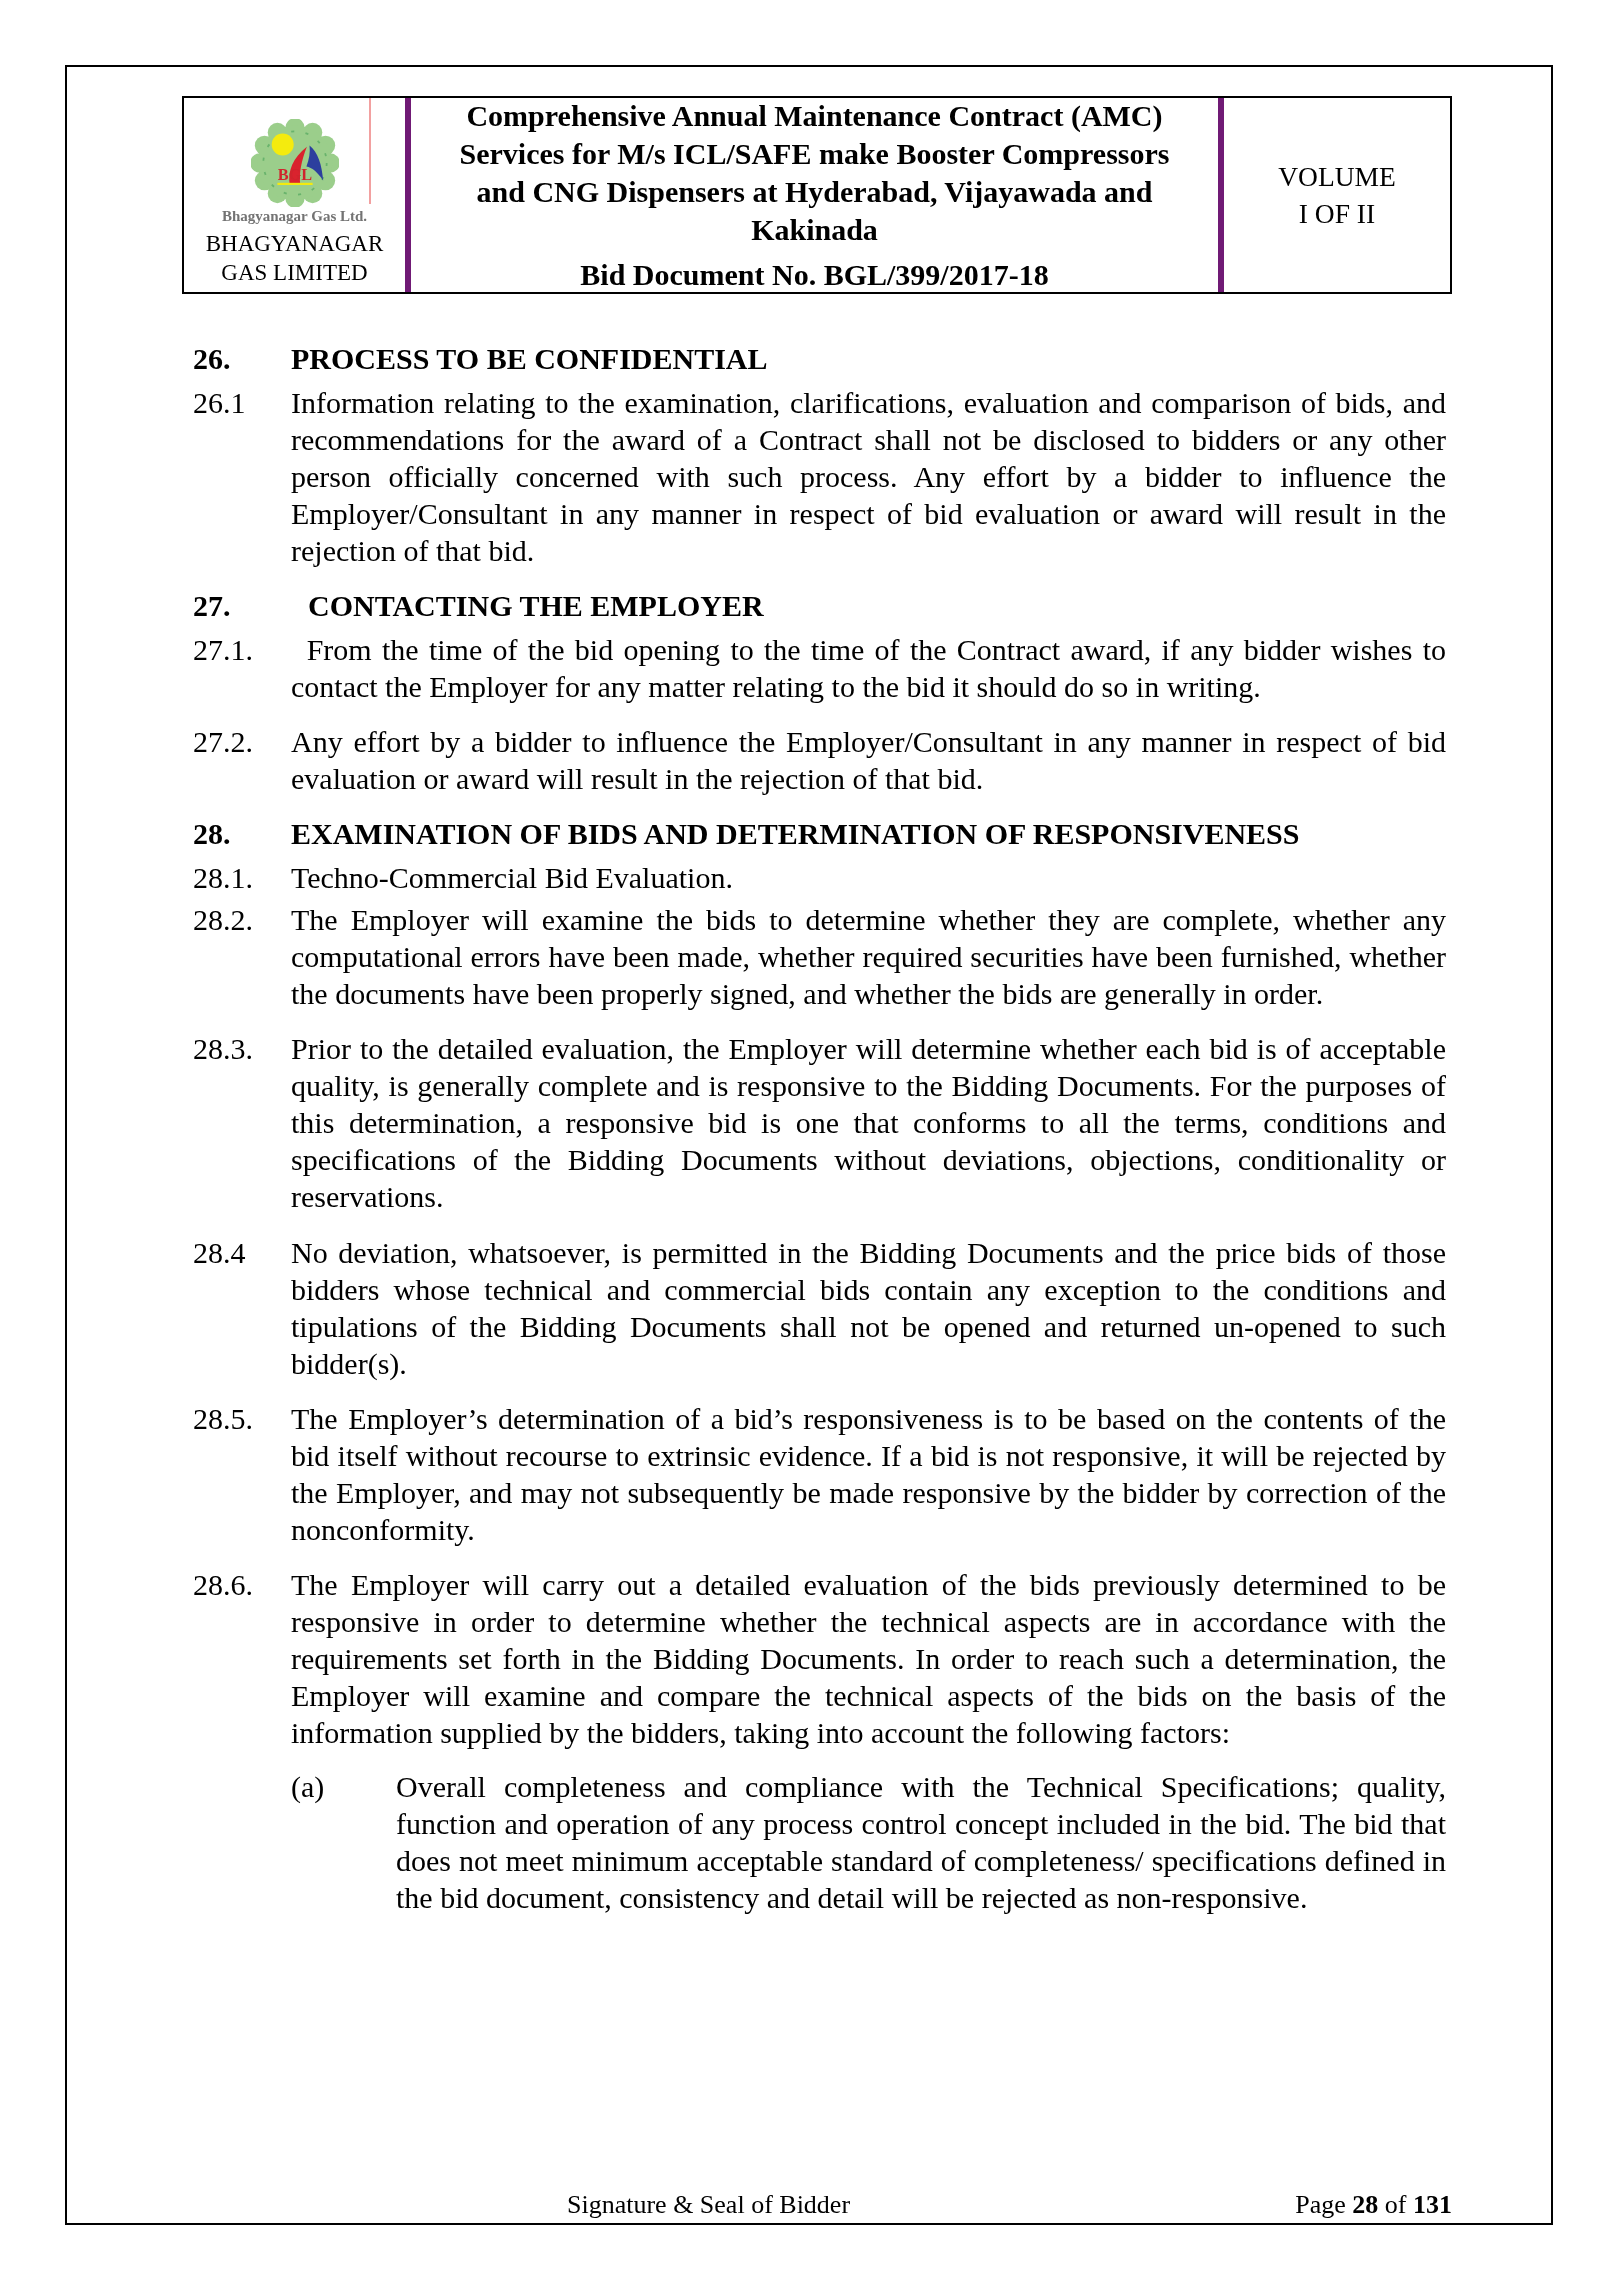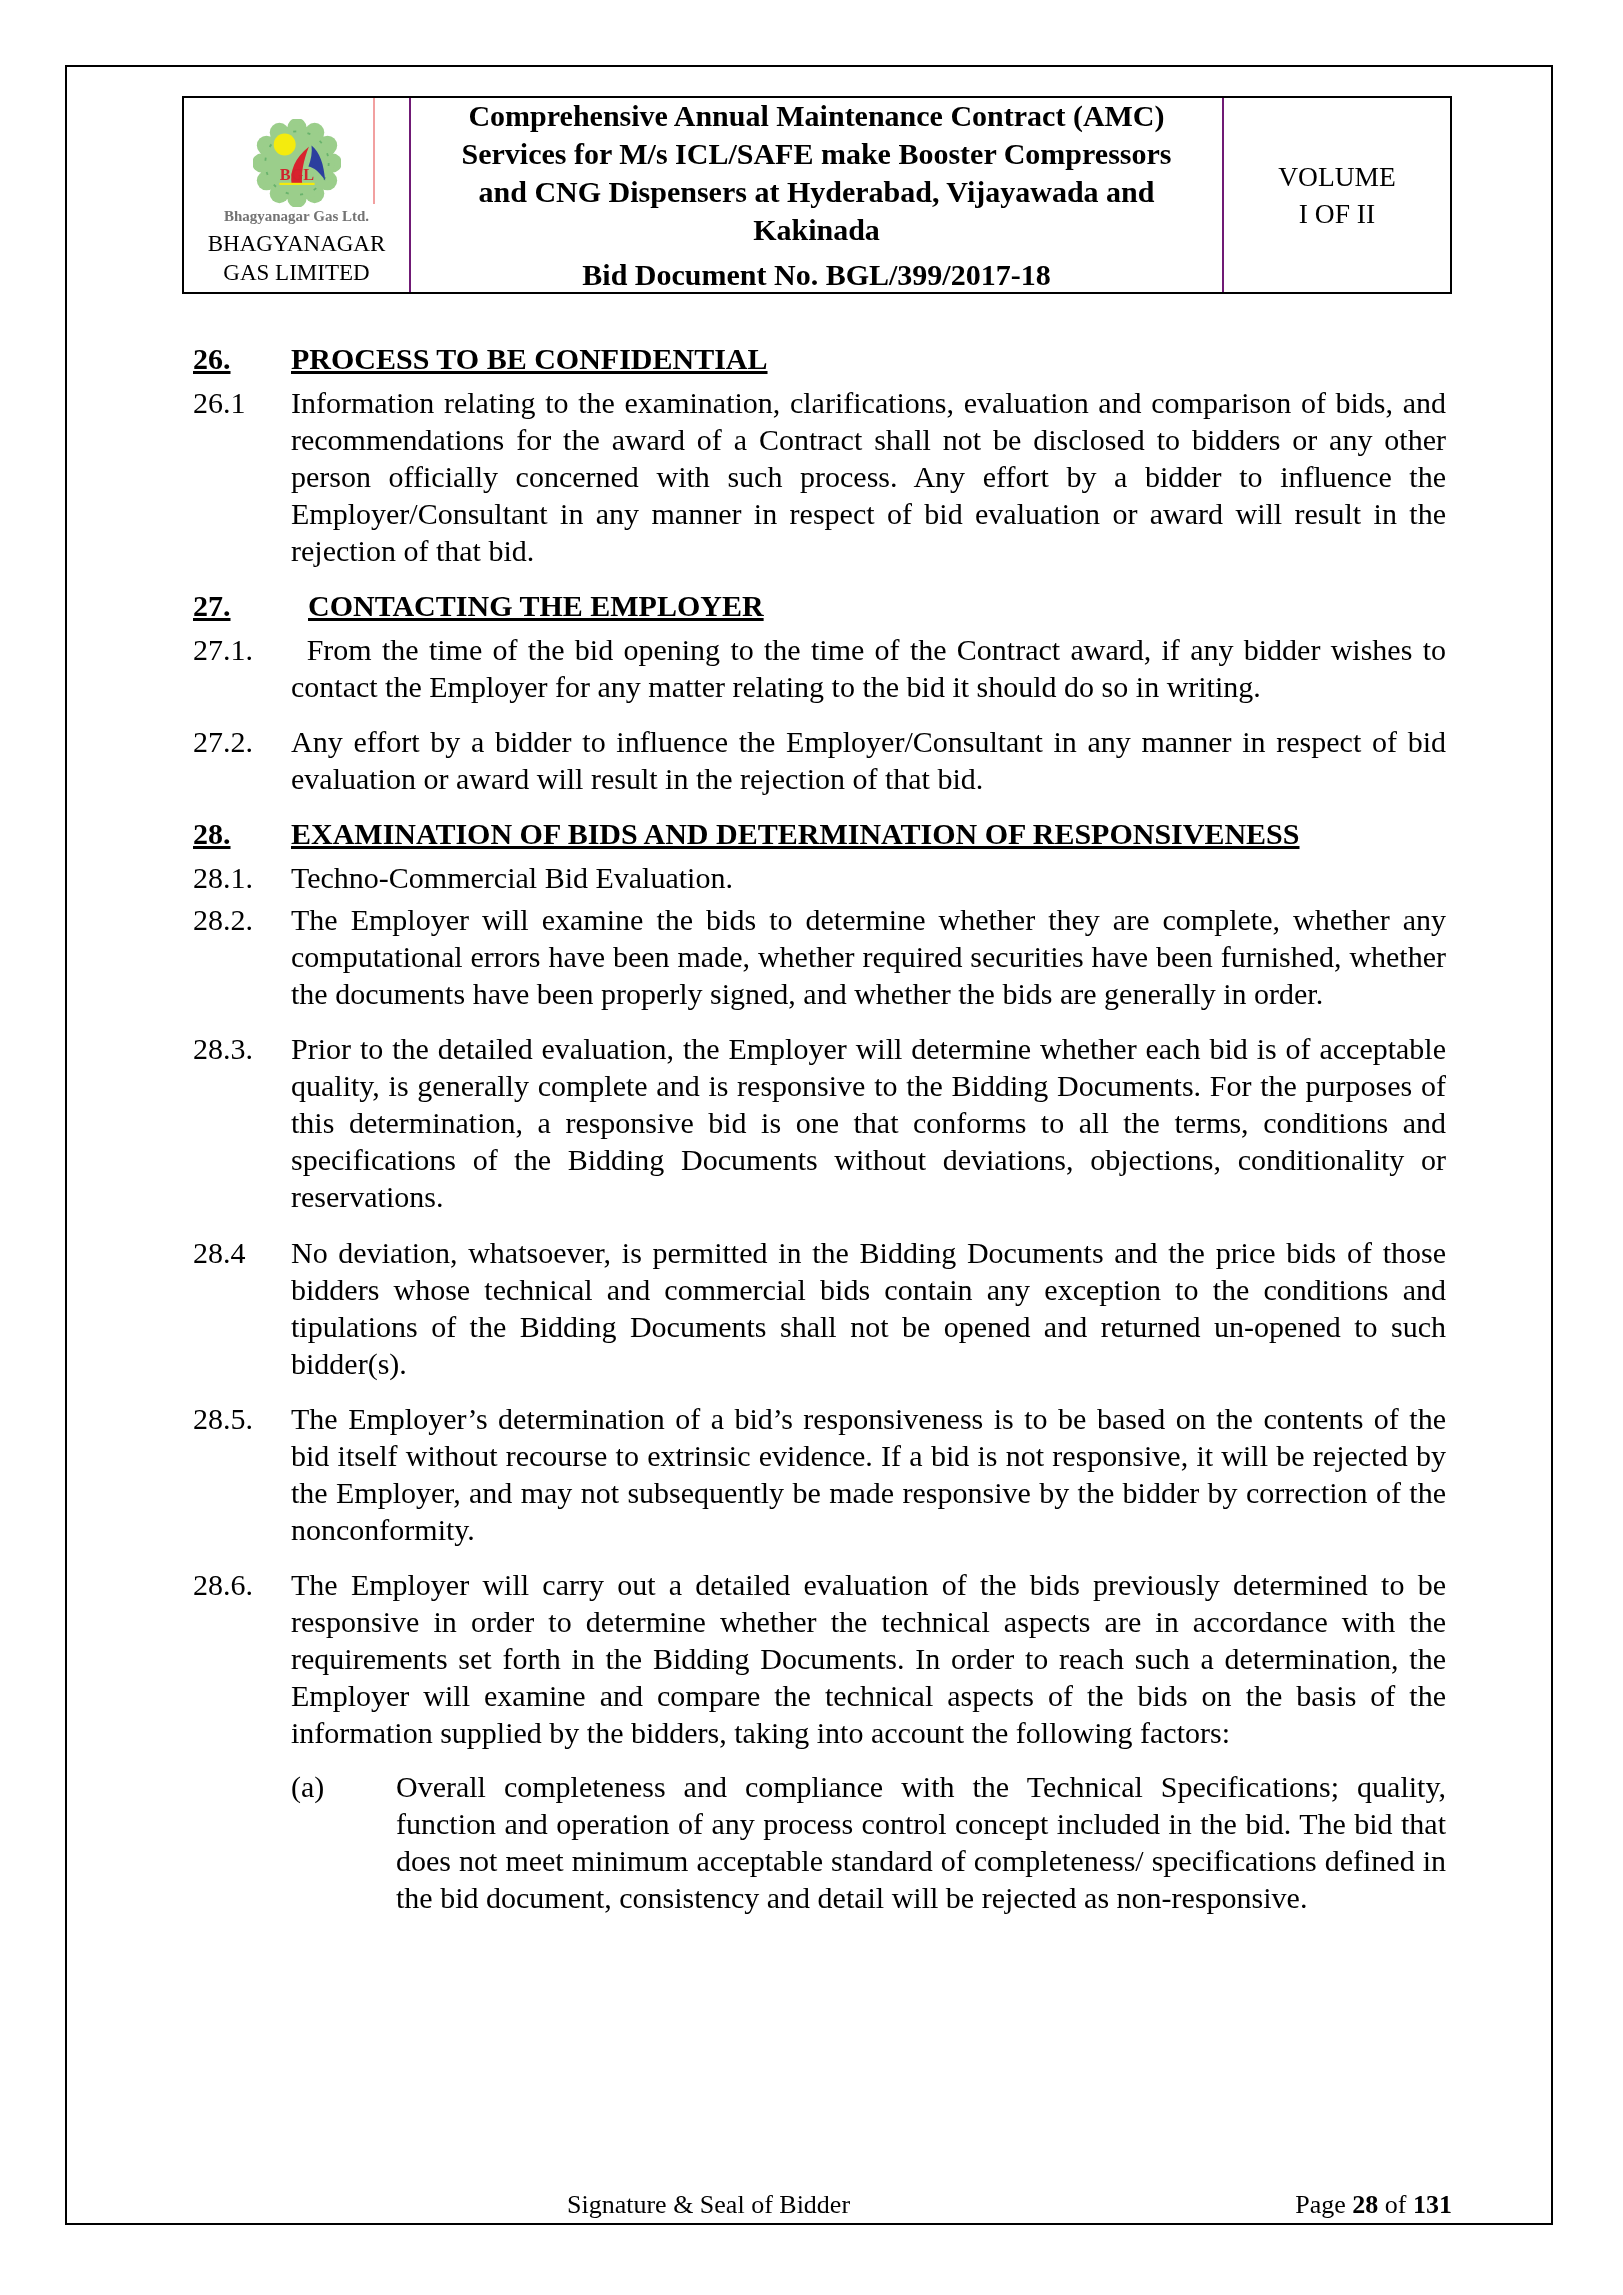--- a/index.html
+++ b/index.html
@@ -19,36 +19,36 @@
   }
   
   .header-table{
     display:flex;
     margin:29.4px 0 0 115px;
     width:1270px;height:198px;
     border:2px solid #000;
     box-sizing:border-box;
   }
   .cell{
-    border-right:2px solid #701a75;
+    border-right:6px solid #701a75;
     box-sizing:border-box;
     display:flex;flex-direction:column;
     align-items:center;justify-content:center;
   }
   .logo-cell{width:227px;position:relative;padding-top:16px;}
   .title-cell{flex:1;text-align:center;font-weight:bold;font-size:30px;line-height:38px;padding:0 15.7px;}
   .volume-cell{width:226px;border-right:none;font-size:27.5px;line-height:37px;text-align:center;font-weight:normal;}
   .pink-line{position:absolute;top:0;right:34px;width:2px;height:106px;background:#f2a0a0;}
   .logo-svg{width:88px;height:88px;display:block;}
   .logo-caption{font-size:15px;font-weight:bold;color:#737373;margin-top:1.3px;white-space:nowrap;}
   .company{font-size:23px;line-height:29.4px;margin-top:3.9px;text-align:center;}
   .bid-line{margin-top:6.5px;}
   
   .body{padding:0 105px 0 126px;font-size:30px;line-height:37px;}
-  .sec-heading{display:flex;font-weight:bold;margin:13px 0 6.5px 0;text-decoration:underline;}
+  .sec-heading{display:flex;font-weight:bold;margin:13px 0 6.5px 0;}
   .sec-heading.first{margin-top:46px;}
   .num{flex:0 0 98px;}
   .htext{flex:1;}
   .htext.pad{padding-left:17px;}
   .item{display:flex;margin-bottom:18.3px;}
   .item.tight{margin-bottom:5.2px;}
   .ptext{flex:1;text-align:justify;}
   .ptext.indent-first{text-indent:15.7px;}
   .sub-item{display:flex;margin-left:98px;margin-top:17px;margin-bottom:0;}
   .slabel{flex:0 0 105px;}

